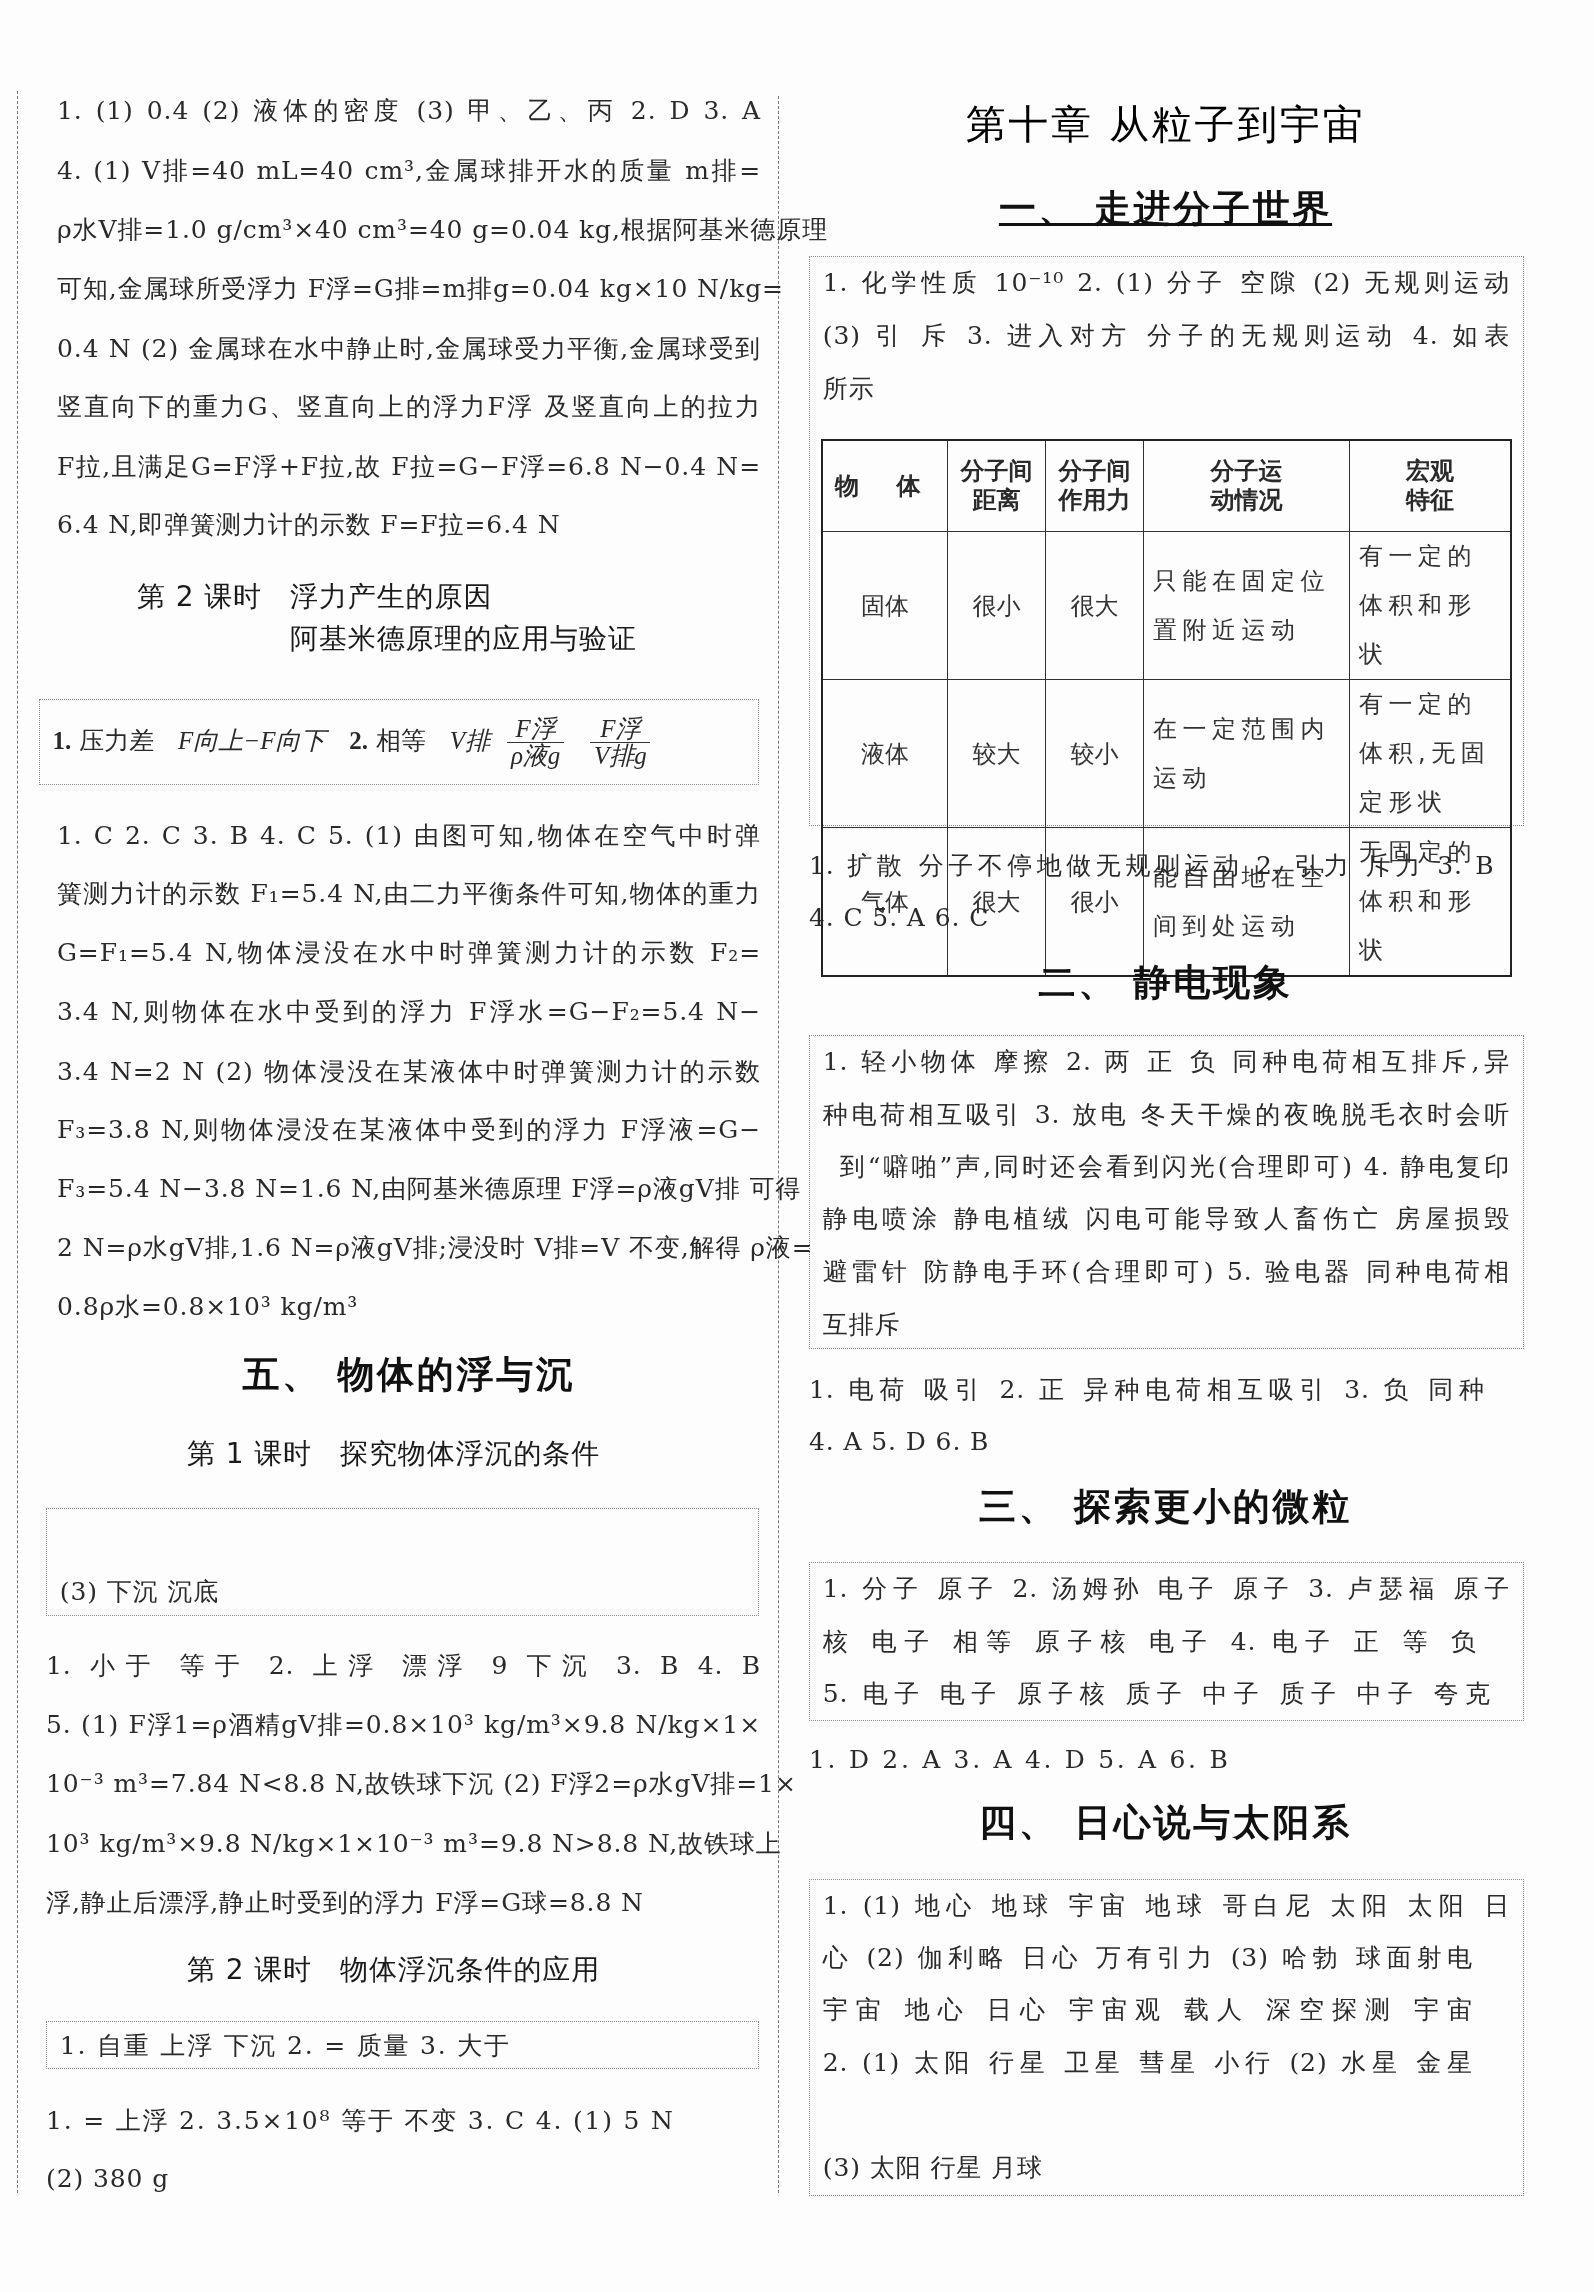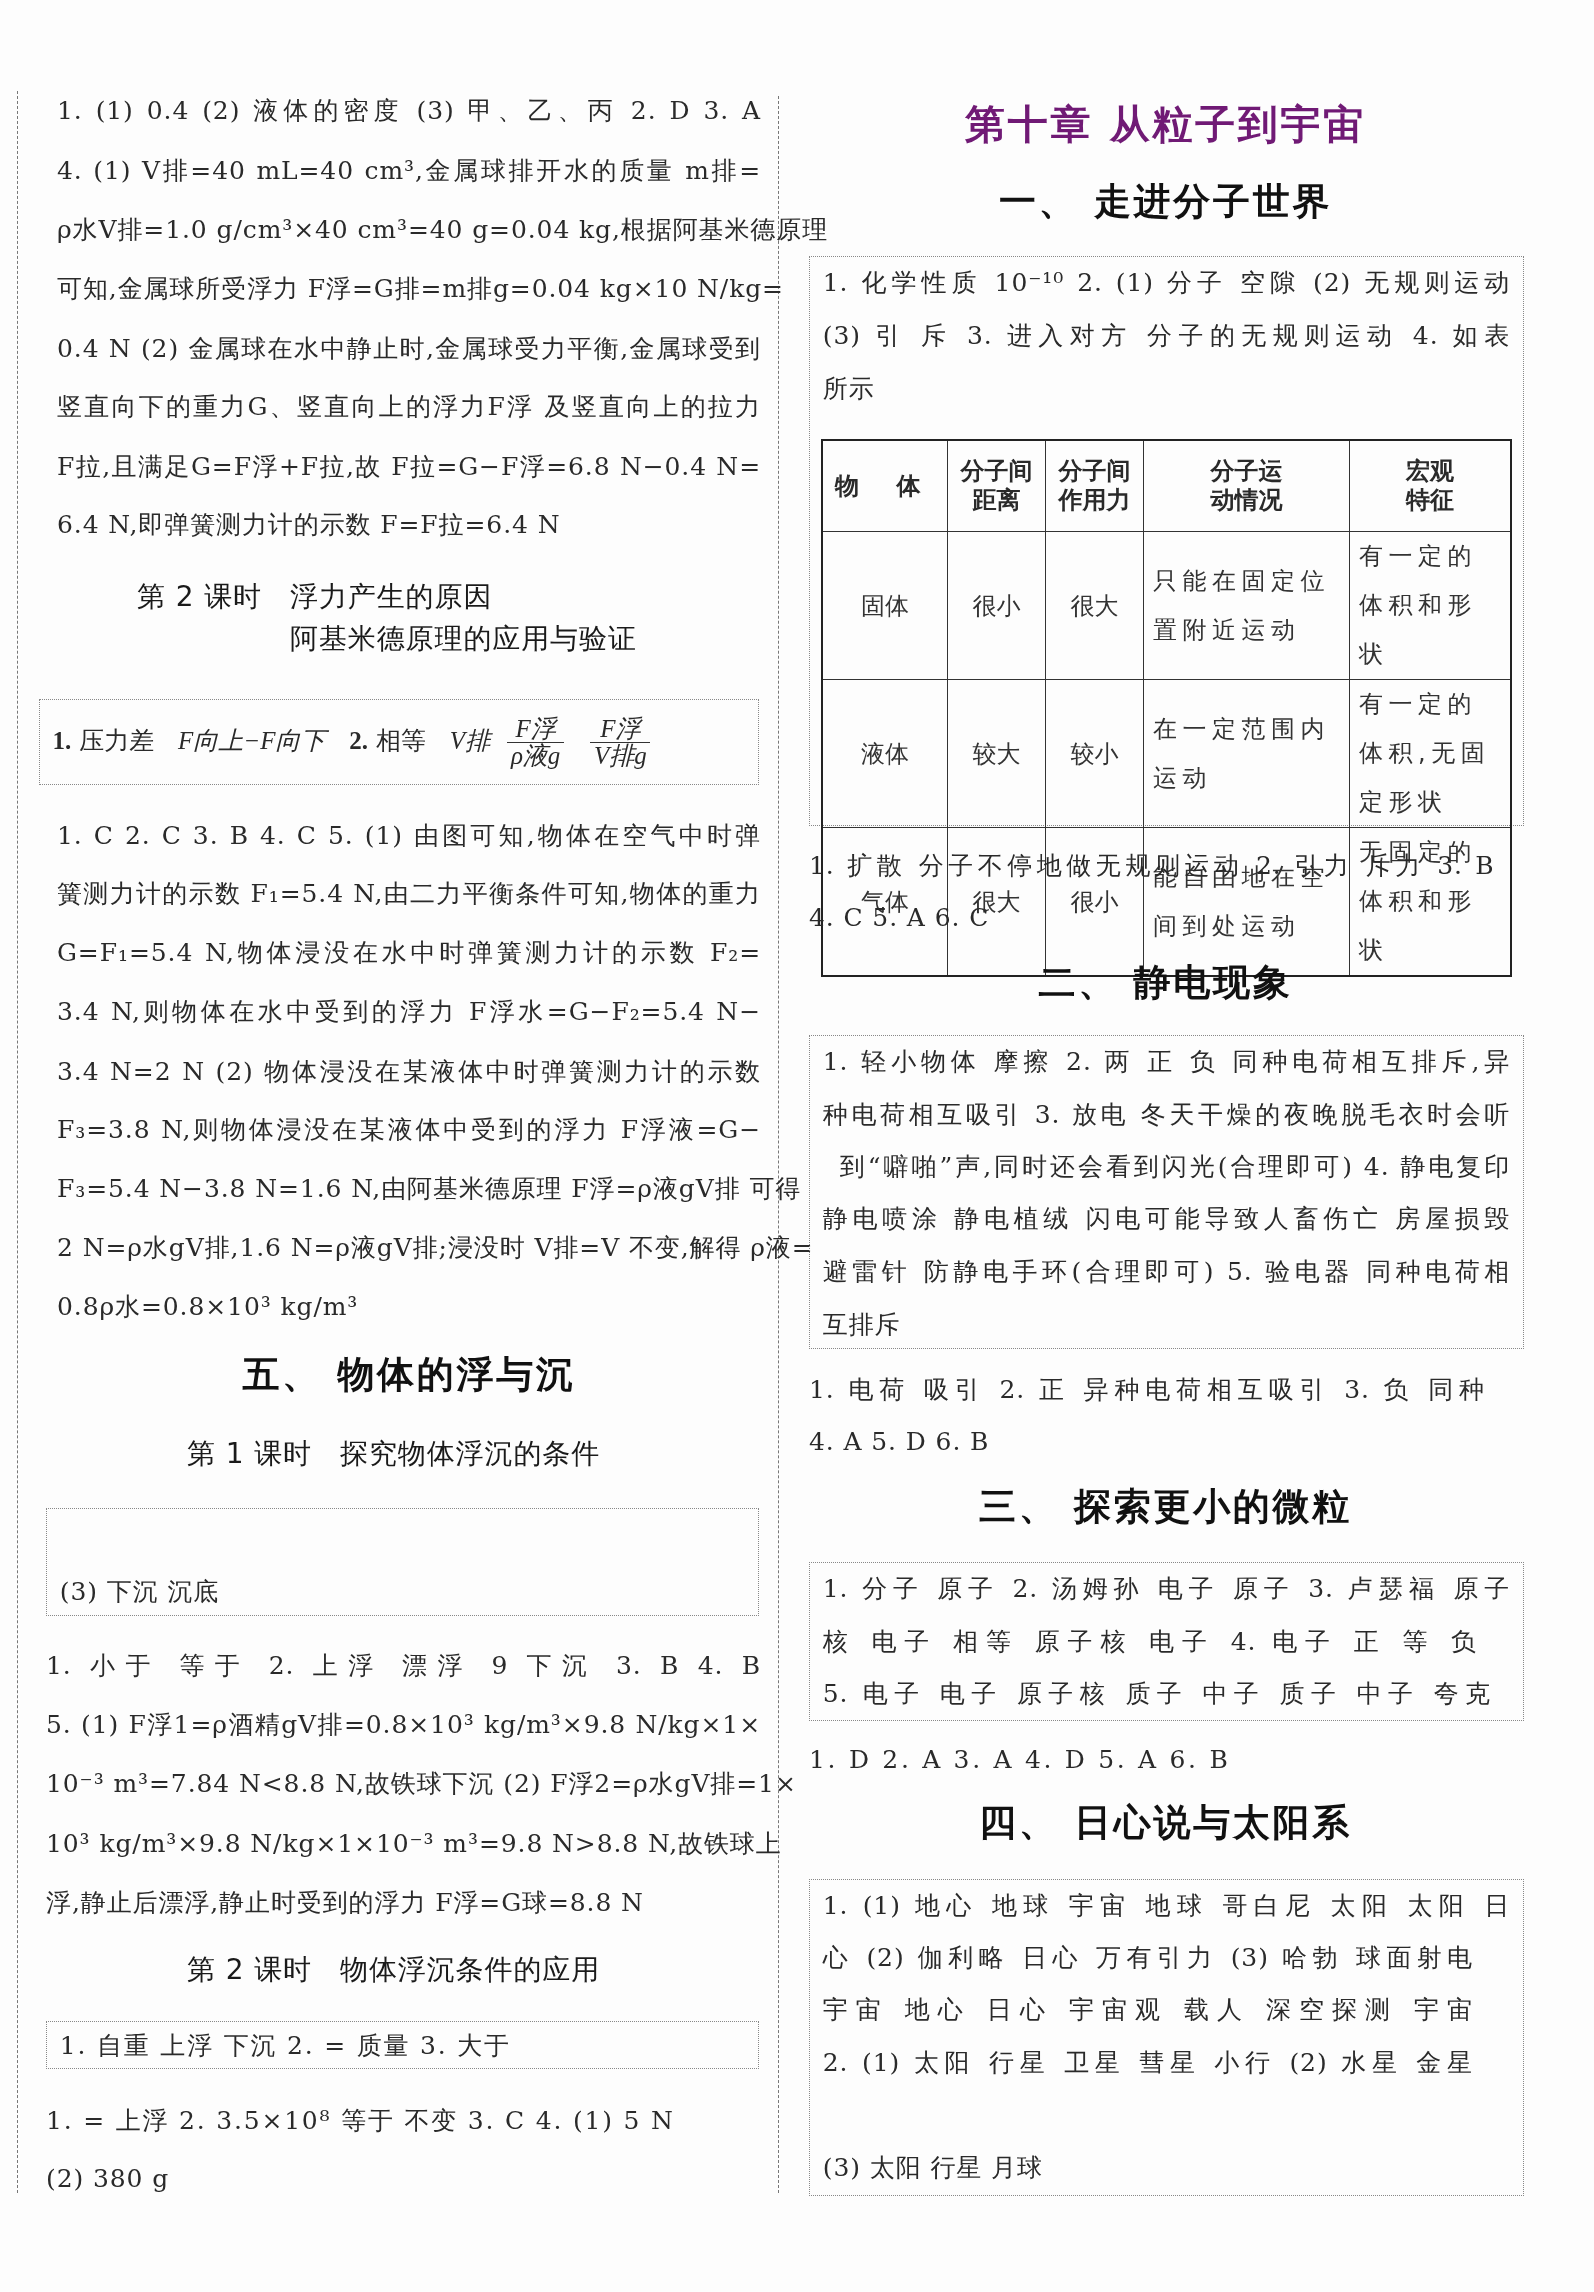--- a/index.html
+++ b/index.html
@@ -24,22 +24,22 @@
     position: absolute; left: 0; right: 0;
     font-size: 25px; line-height: 37px; white-space: nowrap;
     letter-spacing: 0.9px; text-align: justify; text-align-last: justify;
   }
   .line.last { text-align-last: left; }
   .num { font-weight: bold; font-family: "Liberation Serif", serif; }
   i, .it { font-style: italic; font-family: "Liberation Serif", serif; }
 
   .chapter-title {
     position: absolute; left: 0; right: 0; text-align: center;
-    font-family: "DejaVu Sans", sans-serif; font-weight: bold;
-    font-size: 40px; letter-spacing: 2.7px; color: #701a75;
+    font-family: "DejaVu Sans", sans-serif; font-weight: normal;
+    font-size: 40px; letter-spacing: 2.7px; color: #000000;
   }
   .section-title {
     position: absolute; left: 0; right: 0; text-align: center;
     font-family: "DejaVu Serif", serif; font-weight: bold;
     font-size: 37px; letter-spacing: 2.7px; color: #111;
   }
   .lesson-title {
     position: absolute; font-family: "DejaVu Sans", sans-serif;
     font-size: 28px; color: #1a1a1a; white-space: nowrap; letter-spacing: 0.9px;
   }
@@ -142,21 +142,21 @@
   <div>
     <div class="line last" style="top:2102px; left:-11px; letter-spacing:1.8px;">1. =  上浮  2. 3.5×10⁸  等于  不变  3. C  4. (1) 5 N</div>
     <div class="line last" style="top:2160px; left:-11px;">(2) 380 g</div>
   </div>
 </div>
 
 <div class="col col-right">
 
   <div class="chapter-title" style="top:97px;">第十章  从粒子到宇宙</div>
 
-  <div class="section-title" style="top:177px;">一、 走进分子世界</div>
+  <div class="section-title" style="top:184px;text-decoration:underline;">一、 走进分子世界</div>
   <div class="box" style="left:0; top:256px; width:713px; height:568px;">
     <div class="line" style="top:7.3px;">1. 化学性质  10⁻¹⁰  2. (1) 分子  空隙  (2) 无规则运动</div>
     <div class="line" style="top:60px;">(3) 引  斥  3. 进入对方  分子的无规则运动  4. 如表</div>
     <div class="line last" style="top:113px;">所示</div>
 
     <table class="props" style="left:11px; top:182px; width:691px;">
       <thead>
         <tr>
           <th style="width:122px; letter-spacing:14.6px;">物  体</th>
           <th style="width:95px; white-space:pre-line;">分子间

